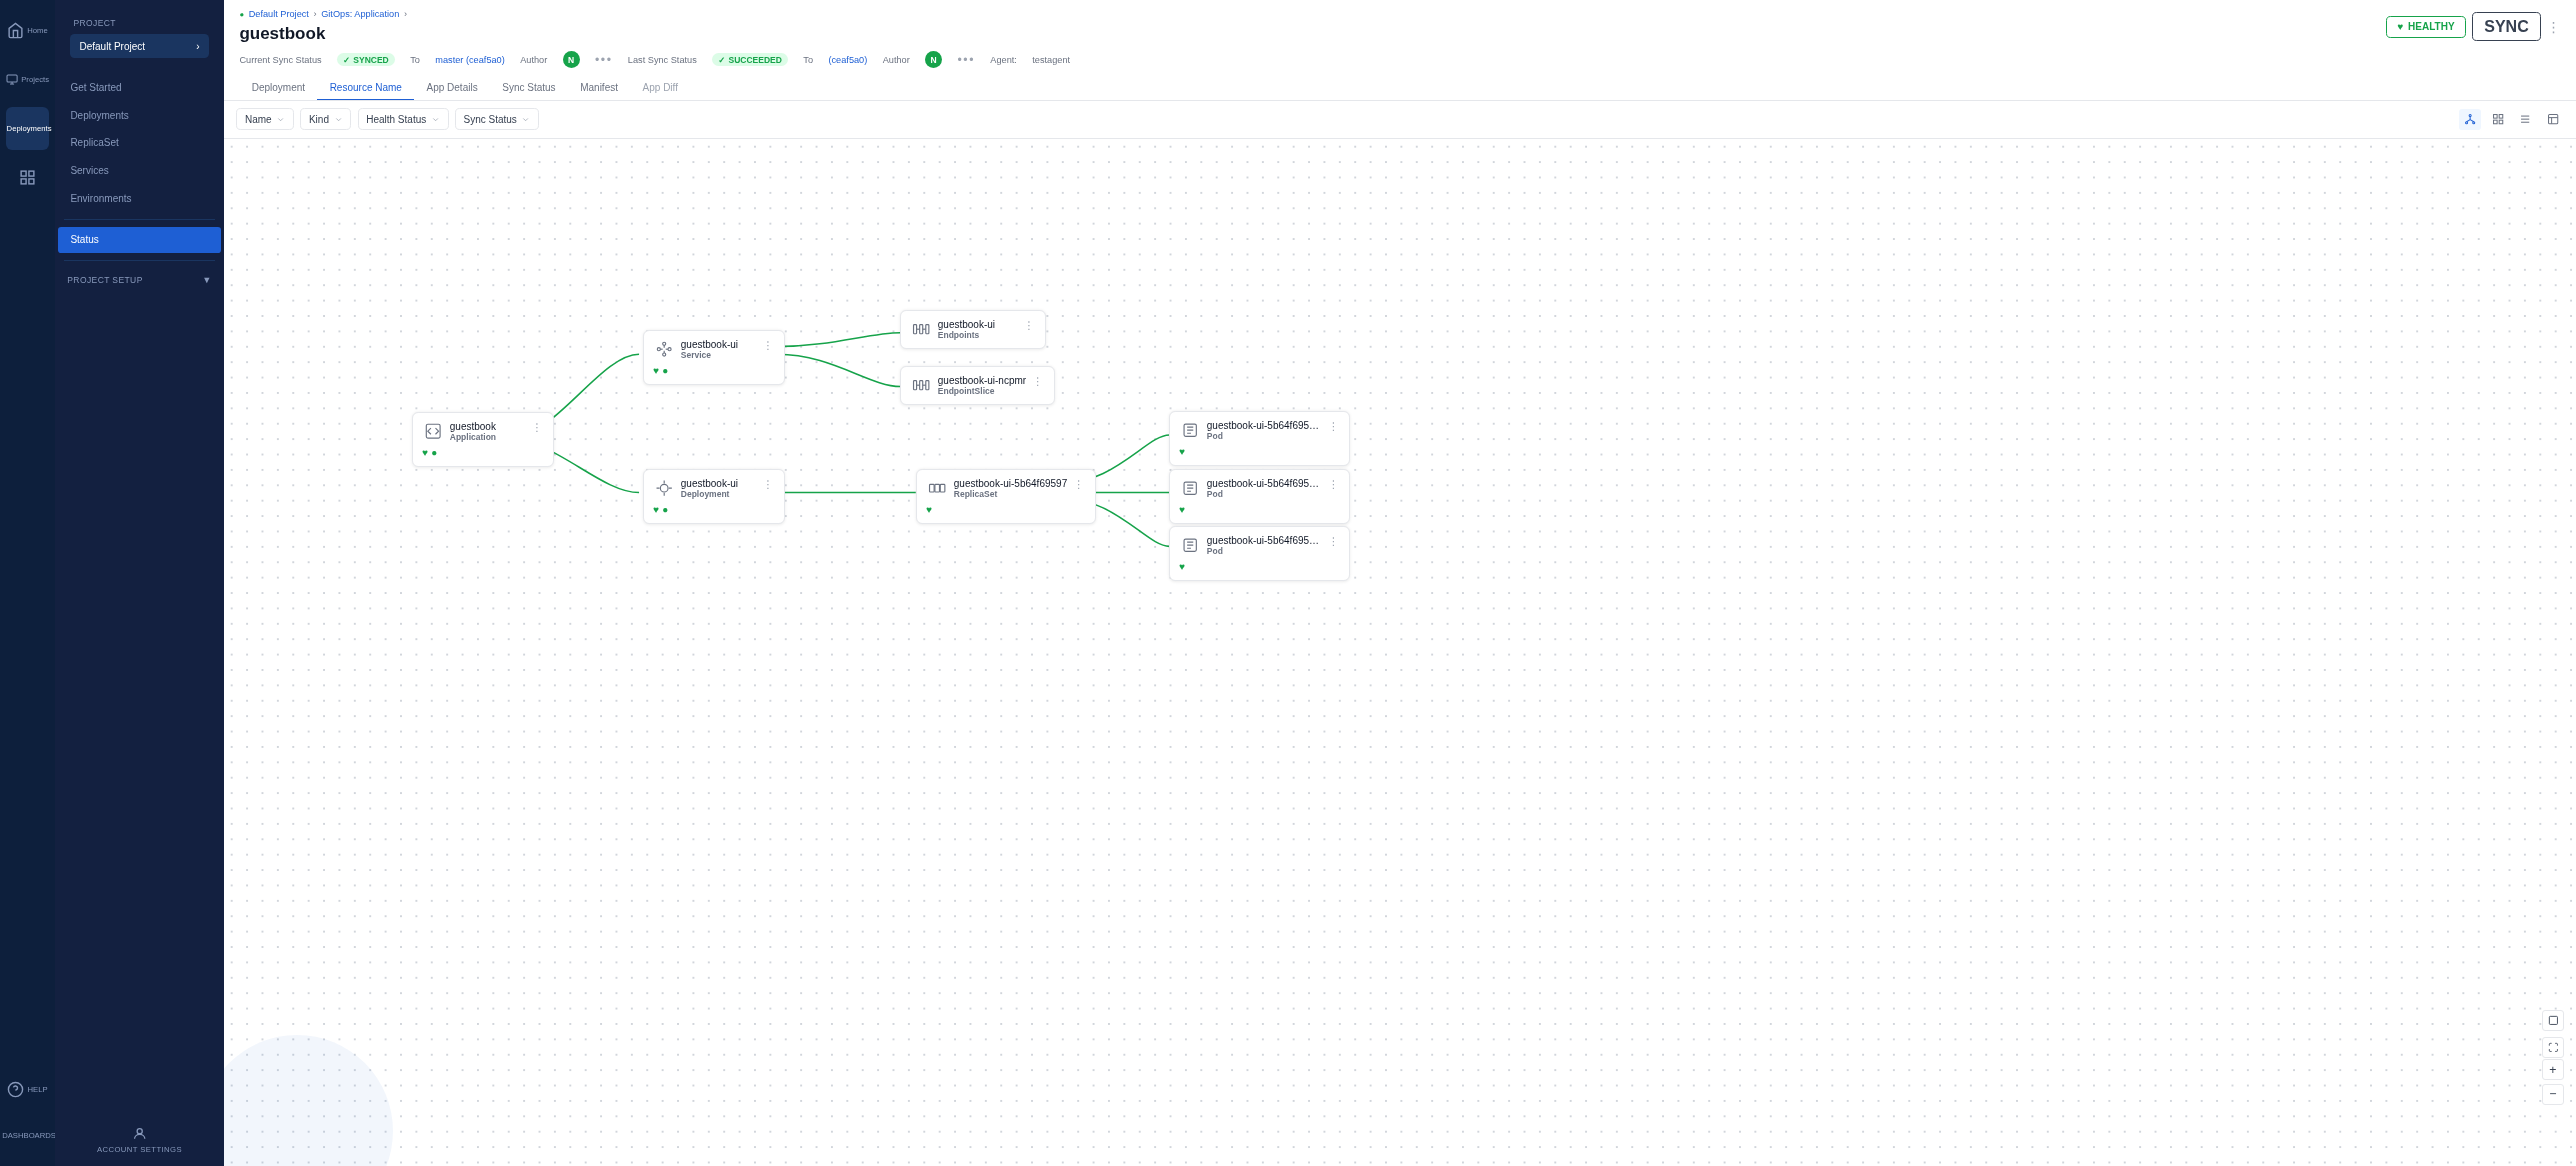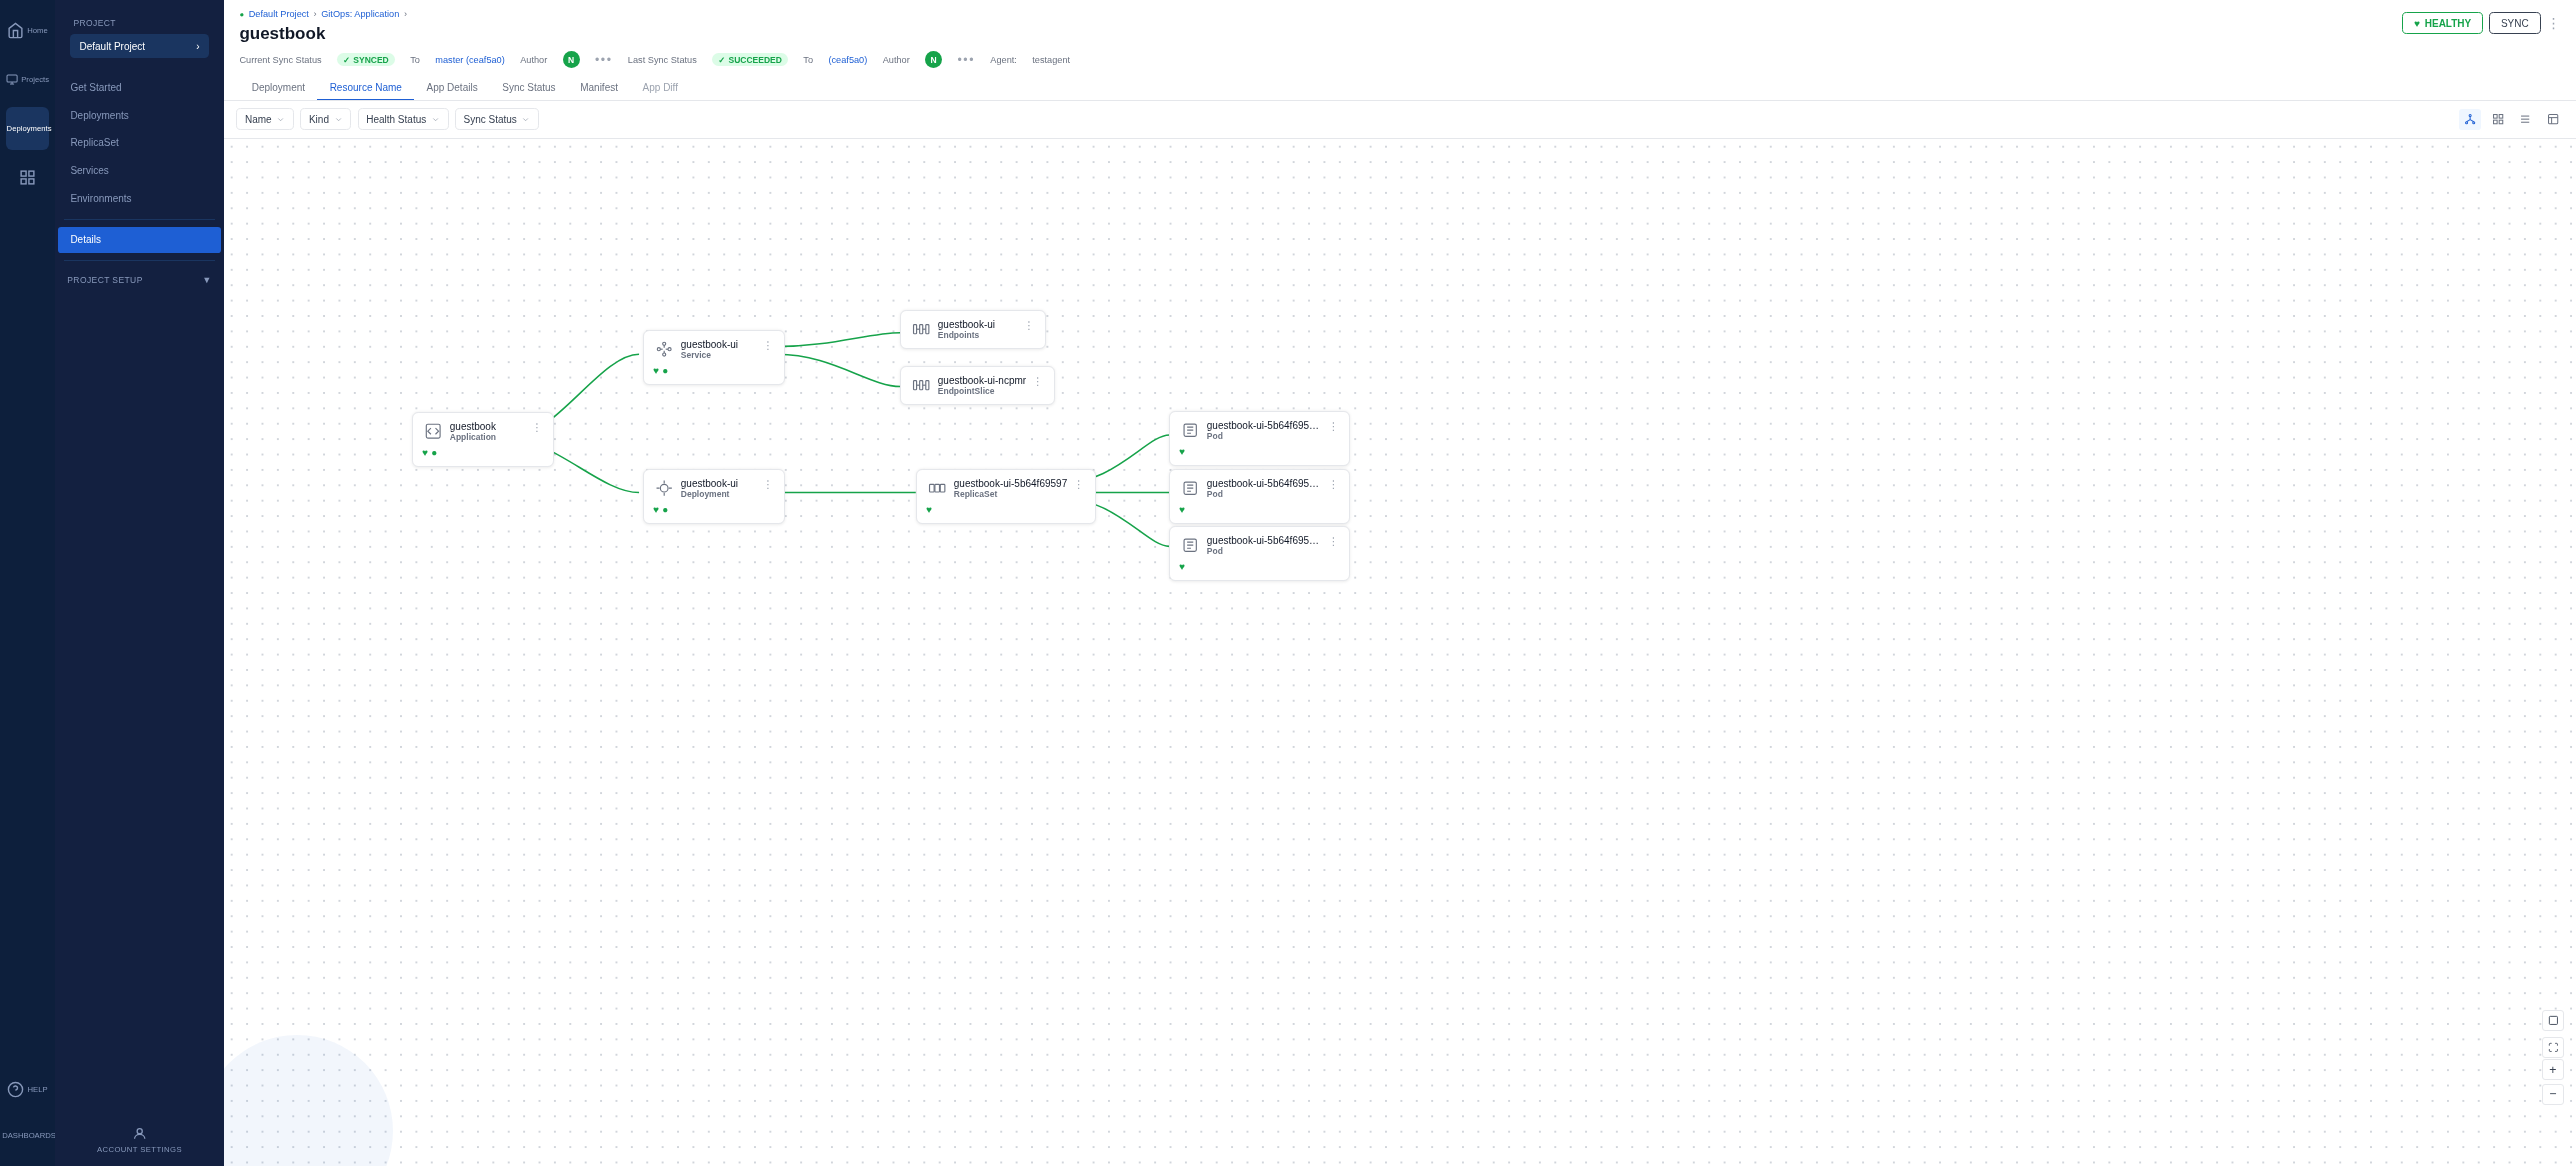--- a/index.html
+++ b/index.html
@@ -82,21 +82,21 @@
     .tab.active { color: #1e5fd4; border-bottom-color: #1e5fd4; font-weight: 500; }
 
     
     .header-right {
       position: absolute; top: 12.3px; right: 15.4px; display: flex; align-items: center; gap: 6.1px;
     }
     .healthy-btn {
       display: flex; align-items: center; gap: 4.6px; padding: 4.6px 10.8px; border: 1.5px solid #16a34a; border-radius: 4.6px; background: #fff; color: #16a34a; font-size: 10px; font-weight: 600; cursor: pointer;
     }
     .sync-btn {
-      padding: 4.6px 10.8px; border: 1.5px solid #374151; border-radius: 4.6px; background: #fff; color: #374151; font-size: 10px; font-weight: 400; cursor: pointer;
+      padding: 4.6px 10.8px; border: 1.5px solid #374151; border-radius: 4.6px; background: #fff; color: #374151; font-size: 16px; font-weight: 700; cursor: pointer;
     }
     .more-btn { color: #9ca3af; cursor: pointer; font-size: 14px; }
 
     
     .resource-toolbar {
       display: flex; align-items: center; gap: 6.1px; padding: 7.7px 12.3px; background: #fff; border-bottom: 0.8px solid #e5e7eb;
     }
     .filter-dropdown {
       display: flex; align-items: center; gap: 4.6px; padding: 4.6px 7.7px; border: 0.8px solid #e5e7eb; border-radius: 4.6px; font-size: 10px; color: #374151; cursor: pointer; background: #fff;
     }
@@ -216,21 +216,21 @@
       <span>›</span>
     </div>
   </div>
 
   <div class="sidebar-menu-item">Get Started</div>
   <div class="sidebar-menu-item">Deployments</div>
   <div class="sidebar-menu-item">ReplicaSet</div>
   <div class="sidebar-menu-item">Services</div>
   <div class="sidebar-menu-item">Environments</div>
   <div class="sidebar-divider"></div>
-  <div class="sidebar-menu-item active">Details</div>
+  <div class="sidebar-menu-item active">Status</div>
 
   <div class="sidebar-divider"></div>
   <div class="project-setup-header">
     <span>PROJECT SETUP</span>
     <span style="font-size:9.2px;">▼</span>
   </div>
 
   <div class="sidebar-bottom">
     <div class="account-settings-btn">
       <svg viewBox="0 0 24 24" fill="none" stroke="#8899bb" stroke-width="2">

